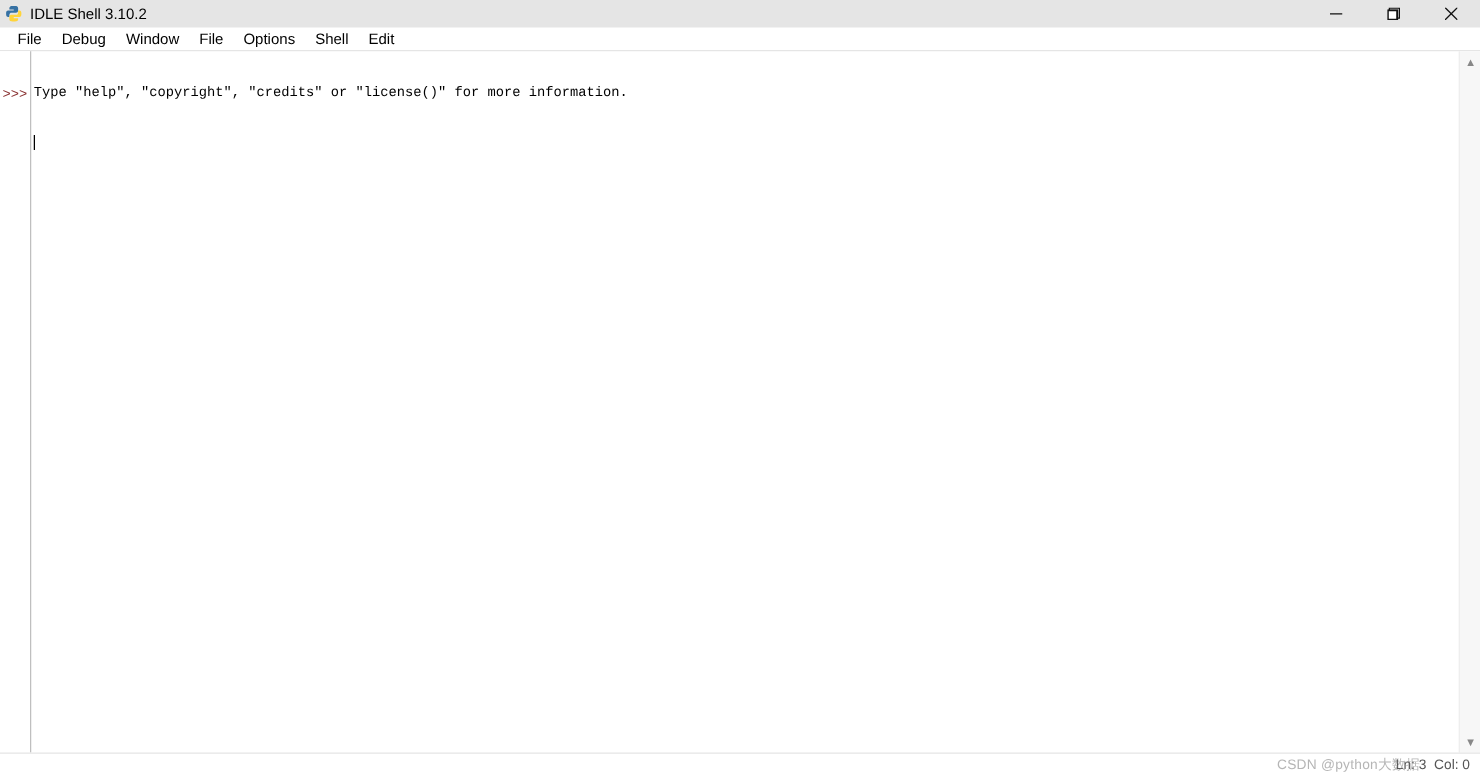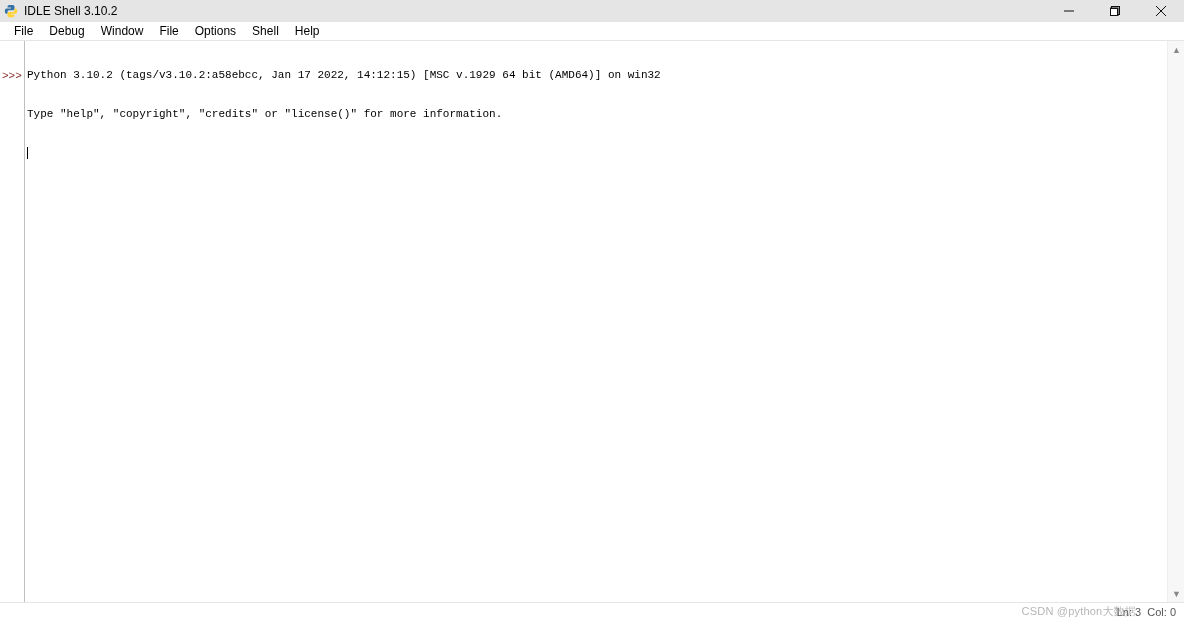--- a/index.html
+++ b/index.html
@@ -70,31 +70,30 @@
   </div>
 </div>
 
 <div class="menubar">
   <span class="menu-item">File</span>
   <span class="menu-item">Debug</span>
   <span class="menu-item">Window</span>
   <span class="menu-item">File</span>
   <span class="menu-item">Options</span>
   <span class="menu-item">Shell</span>
-  <span class="menu-item">Help</span>
+  <span class="menu-item">Edit</span>
 </div>
 
 <div class="editor-wrap">
   <div class="gutter">
     <span class="prompt" style="top:28px;">&gt;&gt;&gt;</span>
   </div>
   <div class="divider"></div>
 
   <div class="text-area">
-    <div class="banner-line">Python 3.10.2 (tags/v3.10.2:a58ebcc, Jan 17 2022, 14:12:15) [MSC v.1929 64 bit (AMD64)] on win32</div>
     <div class="banner-line">Type "help", "copyright", "credits" or "license()" for more information.</div>
     <div><span class="cursor"></span></div>
   </div>
 
   <div class="vscroll">
     <div class="arrow up">▲</div>
     <div class="arrow down">▼</div>
   </div>
 </div>
 

